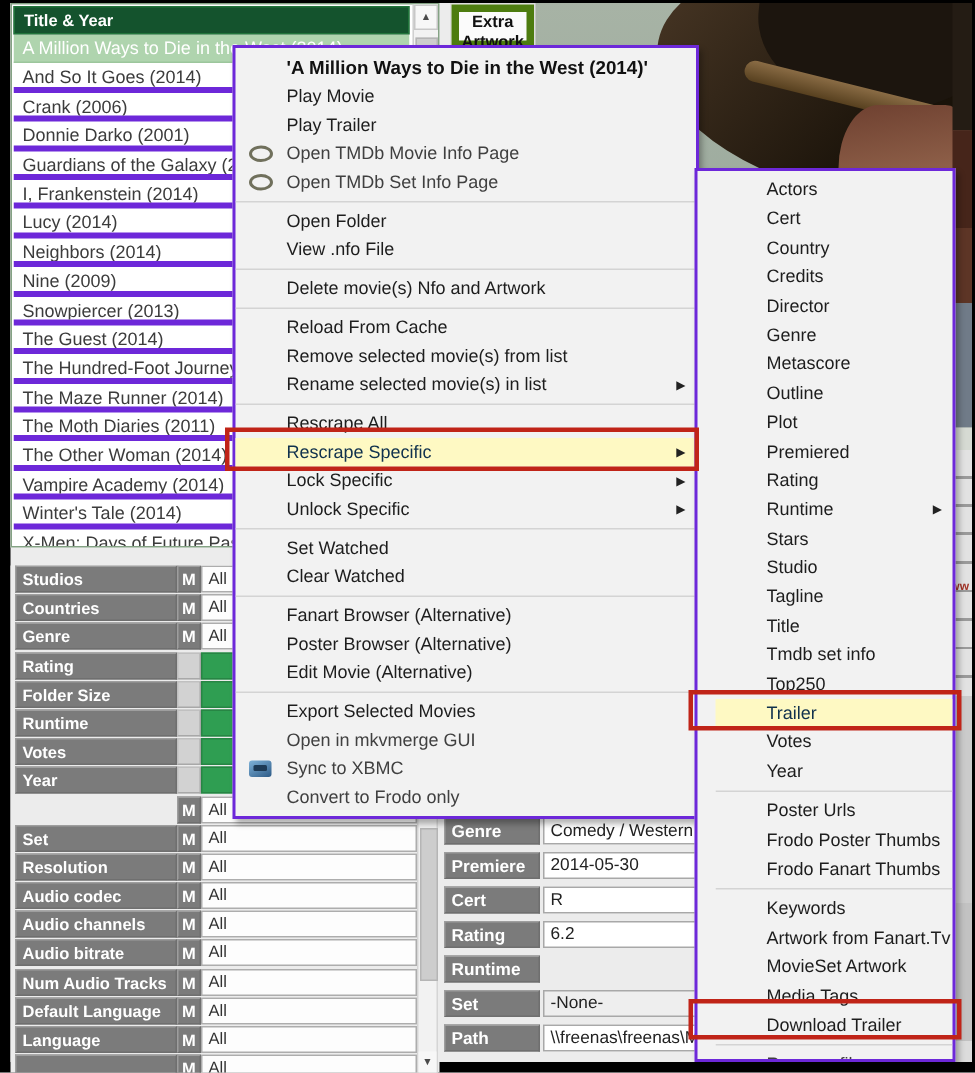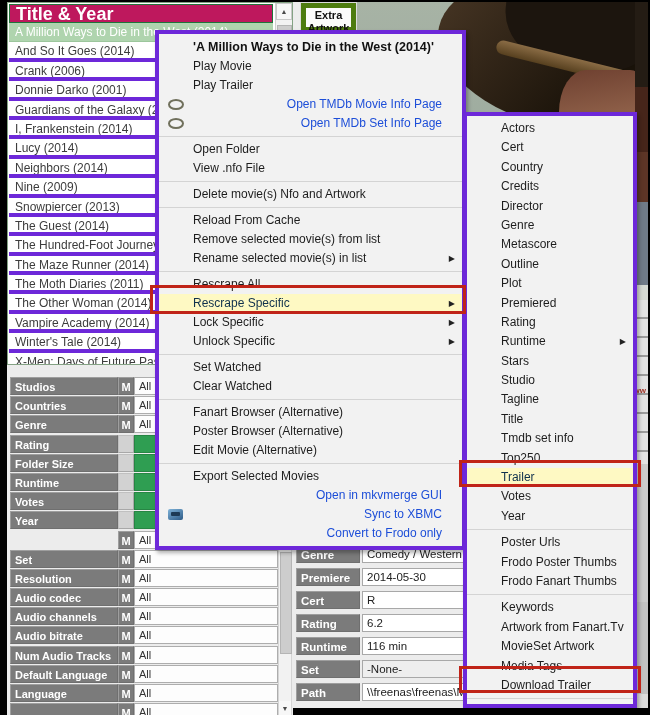--- a/index.html
+++ b/index.html
@@ -35,22 +35,22 @@
   .s9{top:692px;height:14px;background:#dcdcdc;}
   .ww{position:absolute;right:2px;top:384px;font-size:8px;color:#a23327;font-weight:bold;}
   
   .toolbar{left:293px;top:2px;width:63px;height:31px;background:#ececec;}
   .xa-btn{left:301px;top:3px;width:55px;height:29px;background:#fbfbfb;
     border:5px solid #4d7c0f;box-shadow:0 0 0 1px #dcdcdc;box-sizing:border-box;
     font-size:11px;font-weight:bold;color:#111;text-align:center;line-height:13px;padding-top:1px;cursor:default;}
   
   .list-panel{left:7px;top:2px;width:286px;height:363px;background:#fff;
     border:1px solid #84a284;box-sizing:border-box;overflow:hidden;}
-  .list-header{position:absolute;left:1px;top:1px;width:264px;height:19px;background:#be185d;
-    color:#fff;font-weight:bold;font-size:18px;line-height:19px;padding-left:6px;box-sizing:border-box;
+  .list-header{position:absolute;left:1px;top:1px;width:264px;height:19px;background:#14532d;
+    color:#fff;font-weight:bold;font-size:11px;line-height:19px;padding-left:6px;box-sizing:border-box;
     border:1px solid #20743a;}
   .list-rows{position:absolute;left:1px;top:20px;width:264px;bottom:0;overflow:hidden;}
   .lrow{height:19.4px;line-height:19.4px;font-size:12px;color:#3c3c3c;padding-left:6px;
     border-bottom:4px solid #6d28d9;white-space:nowrap;overflow:hidden;box-sizing:border-box;}
   .lrow.sel{background:#AFD4AE;color:#fff;border-bottom:1px solid #9cc69c;}
   .vscroll{position:absolute;right:0;top:0;width:16px;bottom:0;background:#f2f2f2;border-left:1px solid #d0d0d0;}
   .sb-btn{height:17px;background:#f7f7f7;border:1px solid #c8c8c8;box-sizing:border-box;
     font-size:7px;color:#4a4a4a;text-align:center;line-height:15px;}
   .sb-thumb{position:absolute;left:1px;width:13px;background:#cdcdcd;border:1px solid #b5b5b5;}
   .list-panel .sb-thumb{top:22px;height:70px;}
@@ -73,30 +73,30 @@
   .info-panel{left:296px;top:535px;width:204px;height:173px;background:#ececec;}
   .irow{position:absolute;left:0;height:18px;width:204px;}
   .ilabel{position:absolute;left:0;width:64px;height:18px;background:#7b7b7b;color:#fff;
     font-weight:bold;font-size:11.5px;line-height:18px;padding-left:4px;box-sizing:border-box;
     border:1px solid;border-color:#9e9e9e #6f6f6f #6f6f6f #9e9e9e;}
   .ival{position:absolute;left:66px;width:138px;height:18px;background:#fff;border:1px solid #a8a8a8;
     box-sizing:border-box;font-size:11.5px;line-height:16px;padding-left:4px;color:#222;
     white-space:nowrap;overflow:hidden;}
   .irow.muted .ival{background:#eeeeee;}
   
-  .menu{background:#f2f2f2;border:4px solid #6d28d9;box-shadow:2px 3px 4px rgba(0,0,0,.3);
+  .menu{background:#f2f2f2;border:2px solid #6d28d9;box-shadow:2px 3px 4px rgba(0,0,0,.3);
     padding:3px 0;box-sizing:border-box;}
   .cmenu{left:155px;top:30px;width:311px;z-index:30;}
-  .smenu{left:463px;top:112px;width:174px;height:596px;overflow:hidden;z-index:40;}
+  .smenu{left:463px;top:112px;width:174px;height:596px;overflow:hidden;z-index:40;padding-left:12px;}
   .menu-title{height:20px;line-height:20px;font-size:12.5px;font-weight:bold;color:#111;
     padding-left:34px;white-space:nowrap;overflow:hidden;}
   .mi{position:relative;height:19px;line-height:19px;font-size:12px;color:#1d1d1d;
     padding-left:34px;padding-right:20px;white-space:nowrap;overflow:hidden;box-sizing:border-box;}
   .smenu .mi{height:19.4px;line-height:19.4px;}
-  .mi.disabled{color:#1d4ed8;text-align:right;}
+  .mi.disabled{color:#404040;}
   .mi.hl{background:#fef9c3;color:#10314d;}
   .mi.sep{height:7px;padding:0;}
   .smenu .mi.sep{height:7px;}
   .mi.sep::after{content:"";display:block;border-top:1px solid #d4d4d4;margin-top:3px;}
   .mi-ico{position:absolute;left:9px;top:4px;width:15px;height:11px;display:none;}
   .mi-ico.tmdb{display:block;border:2px solid #70705c;border-radius:50%;width:12px;height:7px;box-sizing:content-box;}
   .mi-ico.xbmc{display:block;background:linear-gradient(150deg,#7fb3d9,#2d5a86);border-radius:2px;}
   .mi-ico.xbmc::after{content:"";position:absolute;left:3px;top:3px;width:9px;height:4px;background:#1d3a55;border-radius:1px;}
   .mi-arrow{position:absolute;right:7px;top:0;font-size:8px;display:none;color:#222;}
   .mi.submenu .mi-arrow{display:block;}
@@ -351,21 +351,20 @@
       <div class="ival">R</div>
     </div>
 
     <div class="irow" style="top: 79px;">
       <div class="ilabel">Rating</div>
       <div class="ival">6.2</div>
     </div>
 
     <div class="irow" style="top: 102px;">
       <div class="ilabel">Runtime</div>
-      <div class="ival">116 min</div>
     </div>
 
     <div class="irow muted" style="top: 125px;">
       <div class="ilabel">Set</div>
       <div class="ival">-None-</div>
     </div>
 
     <div class="irow" style="top: 148px;">
       <div class="ilabel">Path</div>
       <div class="ival">\\freenas\freenas\Mov</div>

